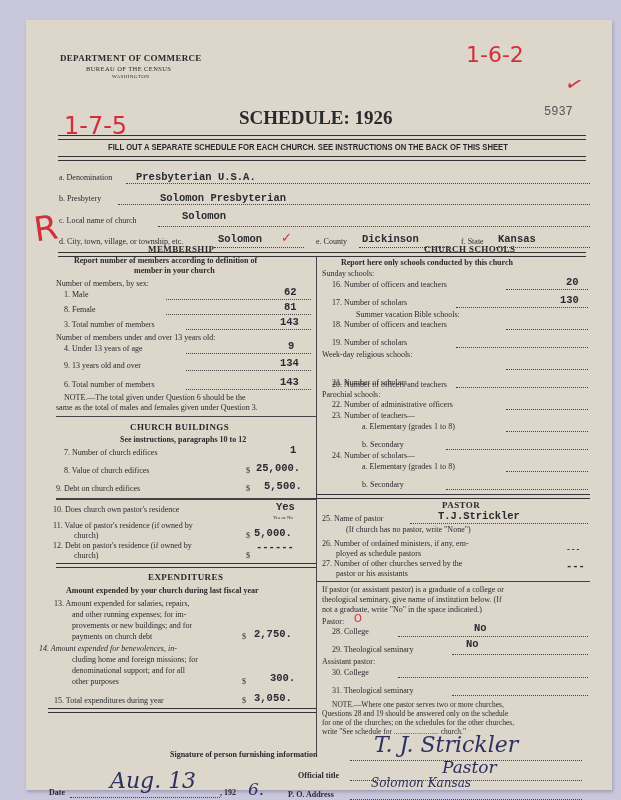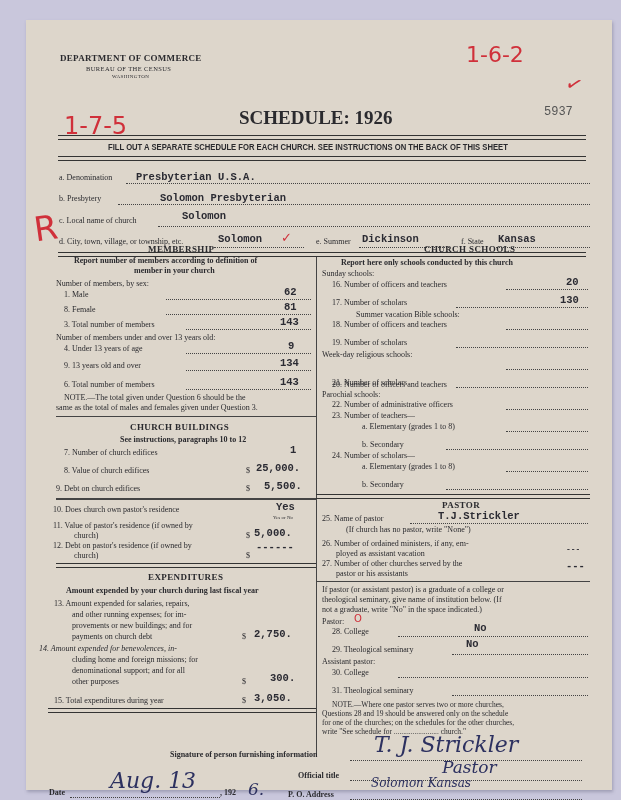--- a/index.html
+++ b/index.html
@@ -51,21 +51,21 @@
 
   <div class="abs lbl" style="left:33px;top:196px;">c. Local name of church</div>
   <div class="dots" style="left:132px;right:22px;top:206px;"></div>
   <div class="abs typed" style="left:156px;top:190px;">Solomon</div>
 
   <div class="abs red" style="left:8px;top:188px;font-size:34px;transform:rotate(-8deg);">R</div>
   <div class="abs lbl" style="left:33px;top:217px;">d. City, town, village, or township, etc.</div>
   <div class="dots" style="left:188px;width:90px;top:227px;"></div>
   <div class="abs typed" style="left:192px;top:213px;">Solomon</div>
   <div class="abs red" style="left:255px;top:210px;font-size:13px;">✓</div>
-  <div class="abs lbl" style="left:290px;top:217px;">e. Summer</div>
+  <div class="abs lbl" style="left:290px;top:217px;">e. County</div>
   <div class="dots" style="left:333px;width:90px;top:227px;"></div>
   <div class="abs typed" style="left:336px;top:213px;">Dickinson</div>
   <div class="abs lbl" style="left:435px;top:217px;">f. State</div>
   <div class="dots" style="left:470px;right:22px;top:227px;"></div>
   <div class="abs typed" style="left:472px;top:213px;">Kansas</div>
   <div class="rule2" style="top:232px;"></div>
 
   <div class="vline" style="left:290px;top:237px;height:500px;"></div>
 
   <div class="abs hdr" style="left:122px;top:224px;">MEMBERSHIP</div>
@@ -172,21 +172,21 @@
   <div class="dots" style="left:480px;width:82px;top:451px;"></div>
   <div class="dots" style="left:420px;width:142px;top:469px;"></div>
   <div class="rule2" style="left:290px;right:22px;top:474px;"></div>
 
   <div class="abs hdr" style="left:416px;top:480px;">PASTOR</div>
   <div class="abs lbl" style="left:296px;top:494px;">25. Name of pastor</div>
   <div class="dots" style="left:384px;right:24px;top:503px;"></div>
   <div class="abs typed" style="left:412px;top:490px;">T.J.Strickler</div>
   <div class="abs lbl" style="left:320px;top:505px;">(If church has no pastor, write "None")</div>
   <div class="abs lbl" style="left:296px;top:519px;">26. Number of ordained ministers, if any, em-</div>
-  <div class="abs lbl" style="left:310px;top:529px;">ployed as assistant vacation</div>
+  <div class="abs lbl" style="left:310px;top:529px;">ployed as schedule pastors</div>
   <div class="abs typed" style="left:540px;top:524px;font-size:8px;">---</div>
   <div class="abs lbl" style="left:296px;top:539px;">27. Number of other churches served by the</div>
   <div class="abs lbl" style="left:310px;top:549px;">pastor or his assistants</div>
   <div class="abs typed" style="left:540px;top:540px;">---</div>
   <div class="rule1" style="left:290px;right:22px;top:561px;"></div>
   <div class="abs lbl" style="left:296px;top:565px;">If pastor (or assistant pastor) is a graduate of a college or</div>
   <div class="abs lbl" style="left:296px;top:575px;">theological seminary, give name of institution below.  (If</div>
   <div class="abs lbl" style="left:296px;top:585px;">not a graduate, write "No" in the space indicated.)</div>
   <div class="abs lbl" style="left:296px;top:597px;">Pastor:</div>
   <div class="abs red" style="left:328px;top:593px;font-size:10px;">O</div>

